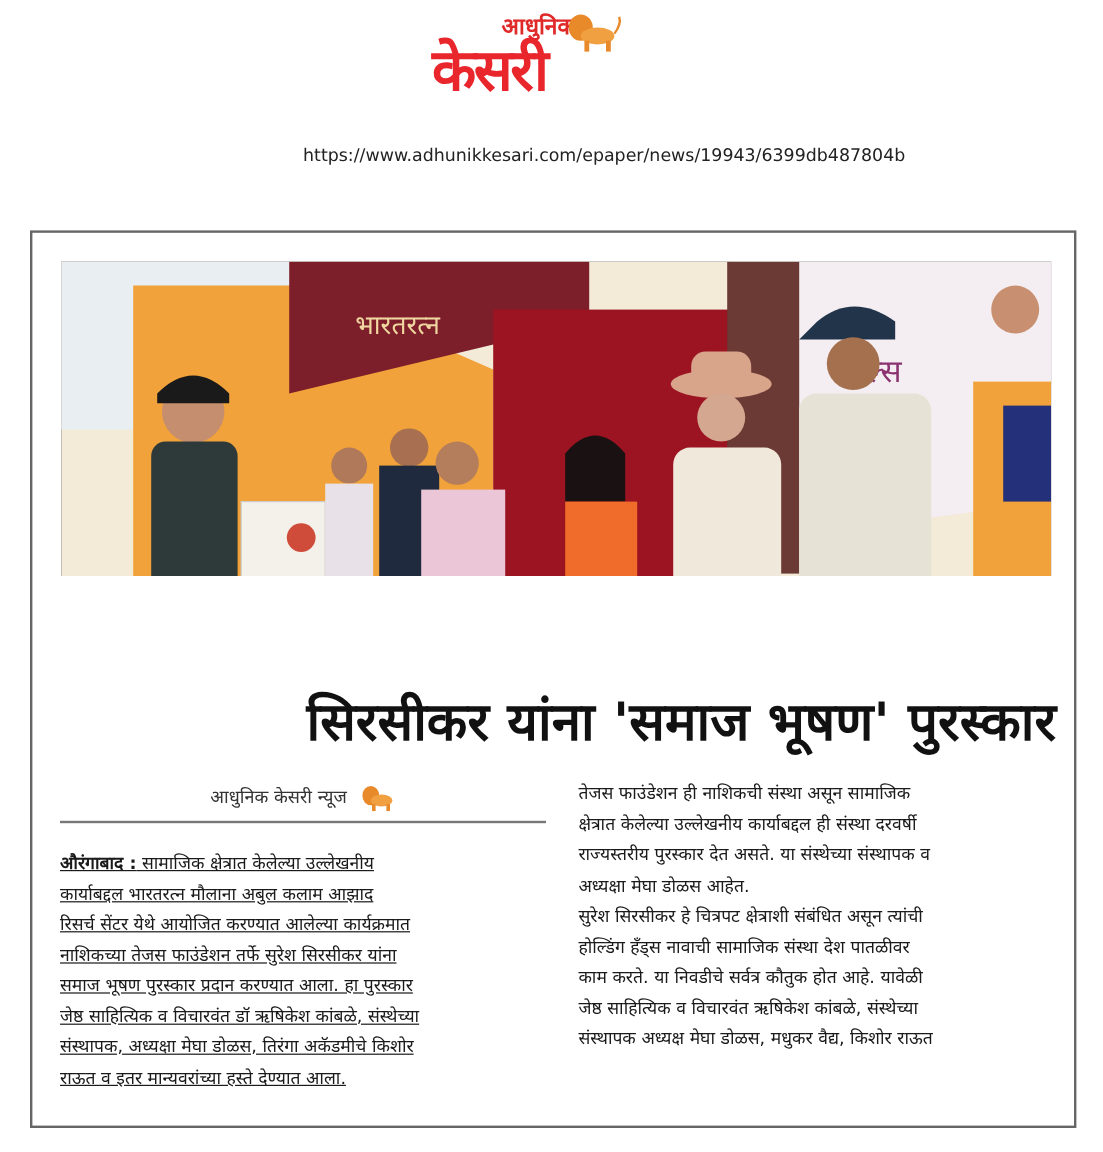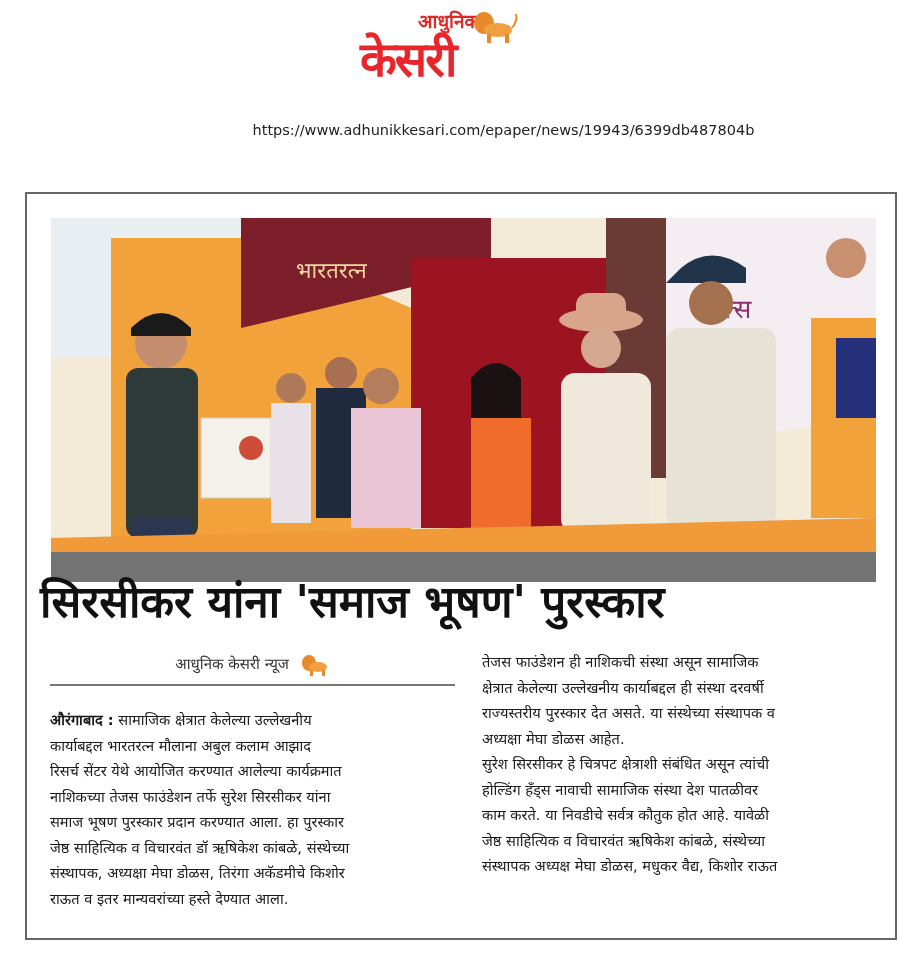--- a/index.html
+++ b/index.html
@@ -24,39 +24,39 @@
     }
     .url {
       position: absolute; top: 122px; left: 0; width: 919px; text-align: center;
       font-size: 14.5px; color: #222; font-family: "DejaVu Sans", sans-serif; margin-left: 44px;
     }
     .frame {
       position: absolute; left: 25px; top: 192px; width: 872px; height: 748px;
       border: 2px solid #666; box-sizing: border-box; background: #fff;
     }
     .photo {
-      position: absolute; left: 51px; top: 218px; width: 825px; height: 364px; overflow: hidden;
+      position: absolute; left: 51px; top: 218px; width: 825px; height: 262px; overflow: hidden;
       background: #737373;
     }
     .headline {
-      position: absolute; left: 40px; top: 570px; width: 840px; text-align: left;
+      position: absolute; left: 40px; top: 570px; width: 840px; text-align: right;
       font-size: 44px; font-weight: bold; color: #111; letter-spacing: 0px;
       font-family: "DejaVu Sans", sans-serif; white-space: nowrap;
     }
     .byline {
       position: absolute; left: 50px; top: 653px; width: 405px; text-align: center;
       font-size: 15px; color: #333;
     }
     .byline-lion { display: inline-block; vertical-align: middle; margin-left: 6px; }
     .divider { position: absolute; left: 50px; top: 684px; width: 405px; height: 2px; background: #777; }
     .col {
       position: absolute; font-size: 14.6px; line-height: 25.5px; color: #1a1a1a;
       white-space: nowrap;
     }
-    .col-left { left: 50px; top: 707px; width: 410px; }
+    .col-left { left: 50px; top: 707px; width: 410px; text-decoration: underline; }
     .col-right { left: 454px; top: 649px; width: 410px; margin-left: 28px; }
     .dateline { font-weight: bold; }
     .line { display: block; }
   </style>
 </head>
 <body>
 
 <div class="masthead">
   <div class="logo"></div>
   <span class="logo-small">आधुनिक</span>

